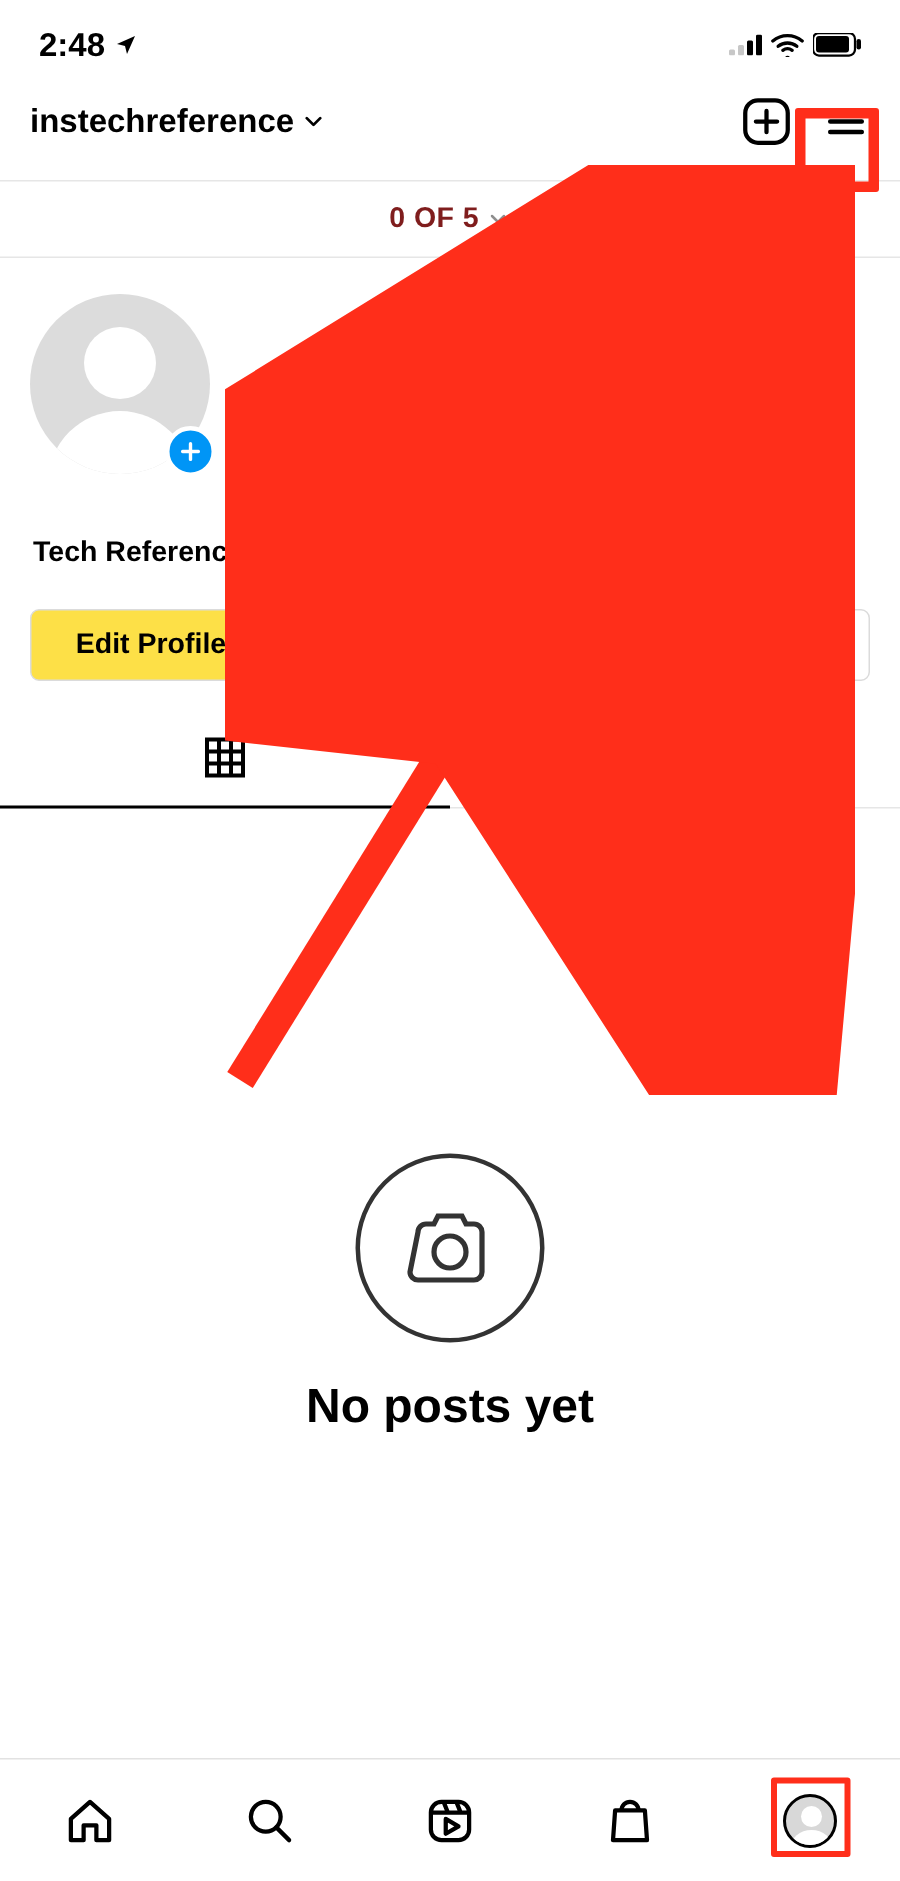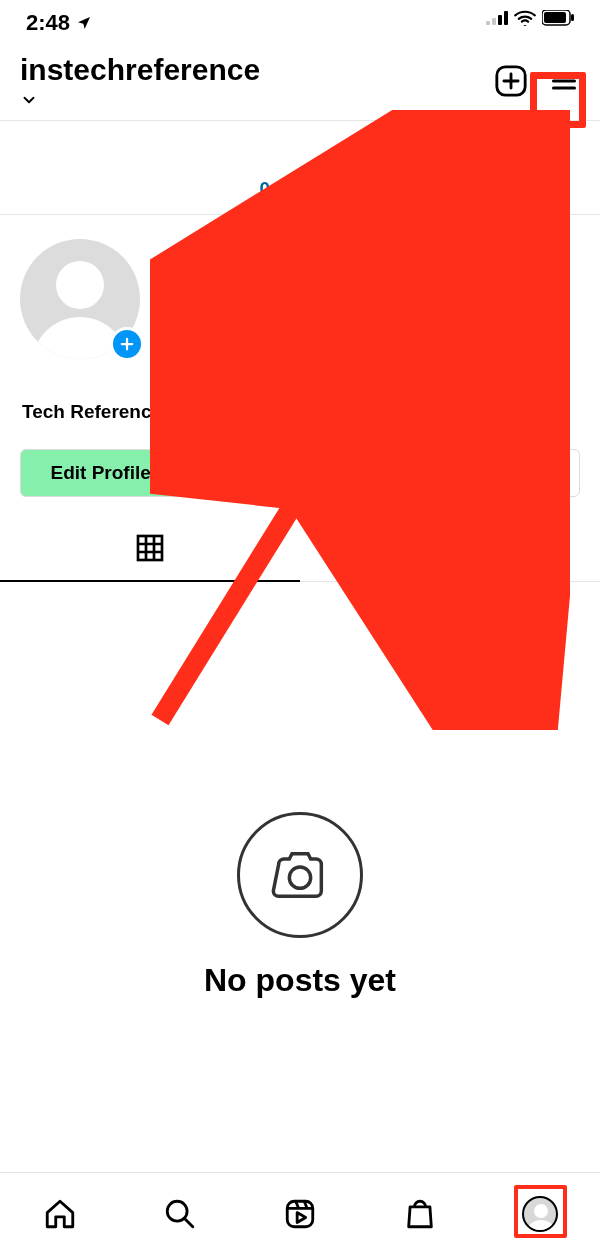--- a/index.html
+++ b/index.html
@@ -10,21 +10,21 @@
     background: #fff;
     color: #000;
     position: relative;
     overflow: hidden;
   }
 
   
   .status-bar {
     display: flex;
     justify-content: space-between;
-    align-items: flex-start;
+    align-items: center;
     padding: 10px 26px 6px 26px;
     height: 56px;
   }
   .status-left {
     display: flex;
     align-items: center;
     font-size: 22px;
     font-weight: 600;
     gap: 6px;
   }
@@ -35,26 +35,25 @@
   }
 
   
   .header {
     display: flex;
     align-items: center;
     padding: 0 20px 14px 20px;
     height: 64px;
   }
   .username {
-    font-size: 30px;
+    font-size: 22px;
     font-weight: 700;
     display: flex;
-    align-items: flex-start;
+    align-items: center;
     gap: 4px;
-    flex-direction: column;
   }
   .header-spacer { flex: 1; }
   .header-btn {
     display: flex;
     align-items: center;
     justify-content: center;
     margin-left: 20px;
   }
 
   
@@ -64,21 +63,21 @@
     border-top: 1px solid #e6e6e6;
     border-bottom: 1px solid #e6e6e6;
     font-size: 19px;
     letter-spacing: 0.3px;
     color: #8e8e8e;
     display: flex;
     align-items: center;
     justify-content: center;
     gap: 5px;
   }
-  .progress-count { color: #0369a1; font-weight: 700; margin-top: 43px; }
+  .progress-count { color: #7f1d1d; font-weight: 700; }
 
   
   .profile-row {
     display: flex;
     align-items: center;
     padding: 24px 20px 6px 20px;
     gap: 20px;
   }
   .avatar-wrap {
     position: relative;
@@ -147,21 +146,21 @@
     padding: 18px 20px;
   }
   .action-btn {
     flex: 1;
     border: 1px solid #dbdbdb;
     border-radius: 6px;
     padding: 12px 0;
     text-align: center;
     font-size: 19px;
     font-weight: 600;
-    background: #86efac;
+    background: #fde047;
   }
   .action-icon-btn {
     width: 52px;
     border: 1px solid #dbdbdb;
     border-radius: 6px;
     display: flex;
     align-items: center;
     justify-content: center;
     background: #fff;
   }

